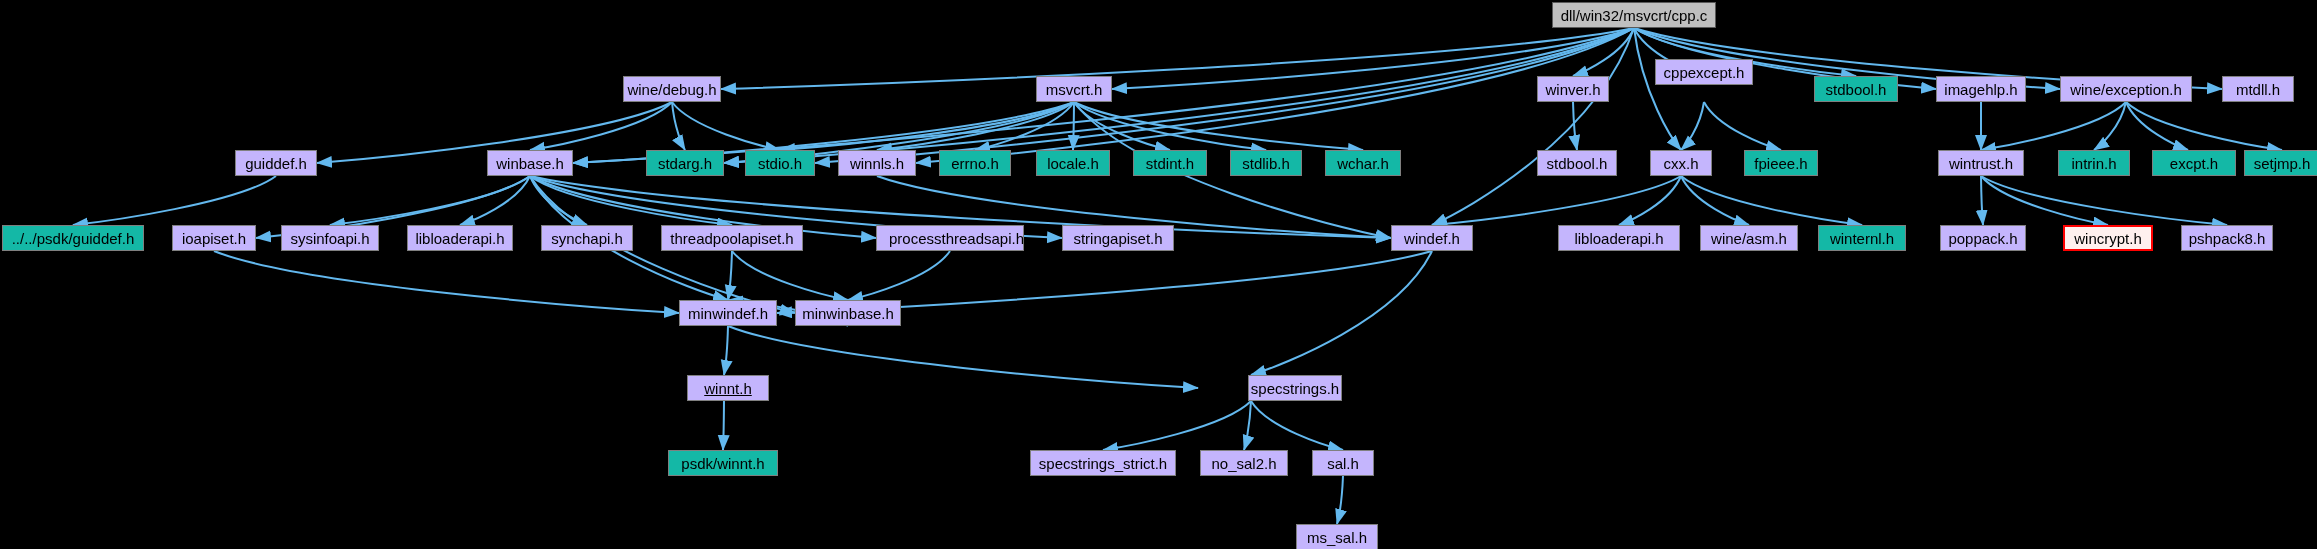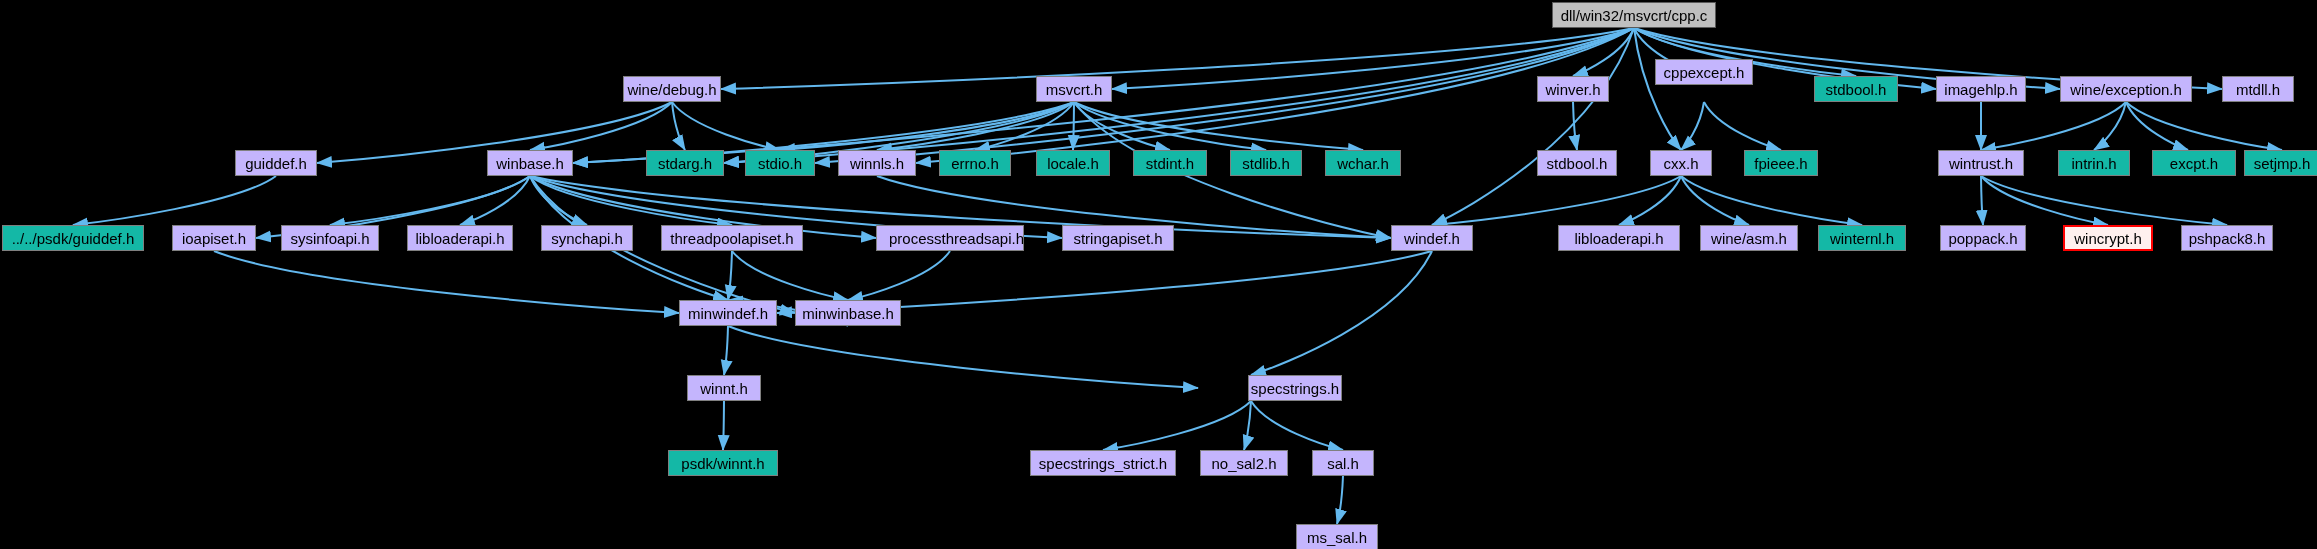--- a/index.html
+++ b/index.html
@@ -245,21 +245,21 @@
       </div>
       <div class="node" style="left: 679px; top: 300px; width: 98px;">
         <span class="node-label">minwindef.h</span>
       </div>
       <div class="node" style="left: 795px; top: 300px; width: 106px;">
         <span class="node-label">minwinbase.h</span>
       </div>
       <div class="node" style="left: 1248px; top: 375px; width: 94px;">
         <span class="node-label">specstrings.h</span>
       </div>
-      <div class="node" style="left: 687px; top: 375px; width: 74px;">
+      <div class="node" style="left: 687px; top: 375px; width: 82px; text-decoration: underline;">
         <span class="node-label">winnt.h</span>
       </div>
       <div class="node grey" style="left: 668px; top: 450px; width: 110px;">
         <span class="node-label">psdk/winnt.h</span>
       </div>
       <div class="node" style="left: 1030px; top: 450px; width: 146px;">
         <span class="node-label">specstrings_strict.h</span>
       </div>
       <div class="node" style="left: 1200px; top: 450px; width: 88px;">
         <span class="node-label">no_sal2.h</span>

